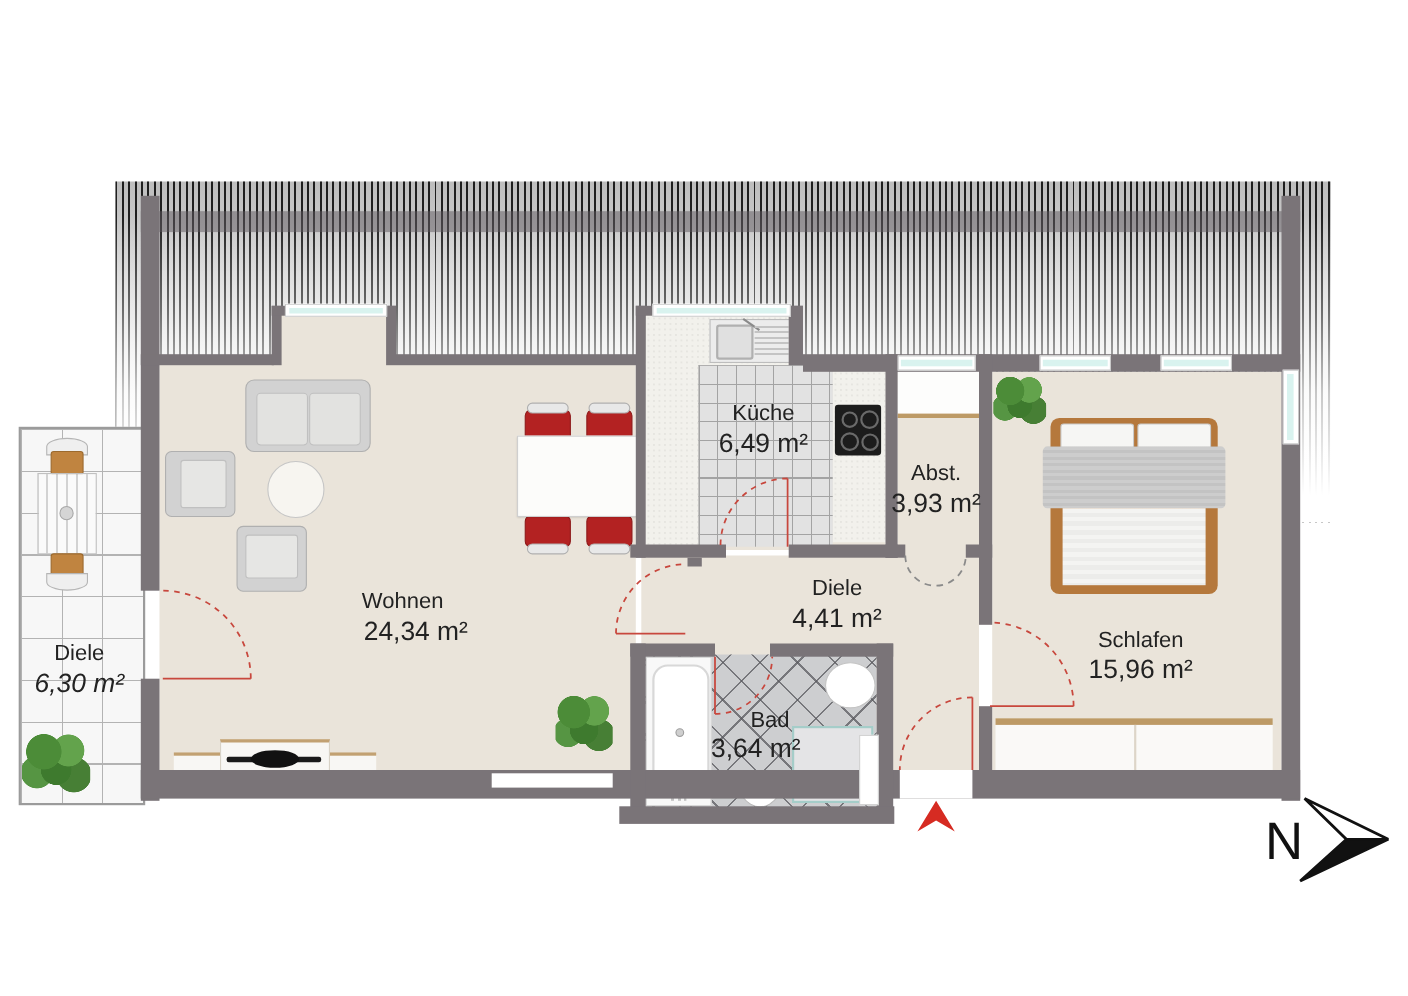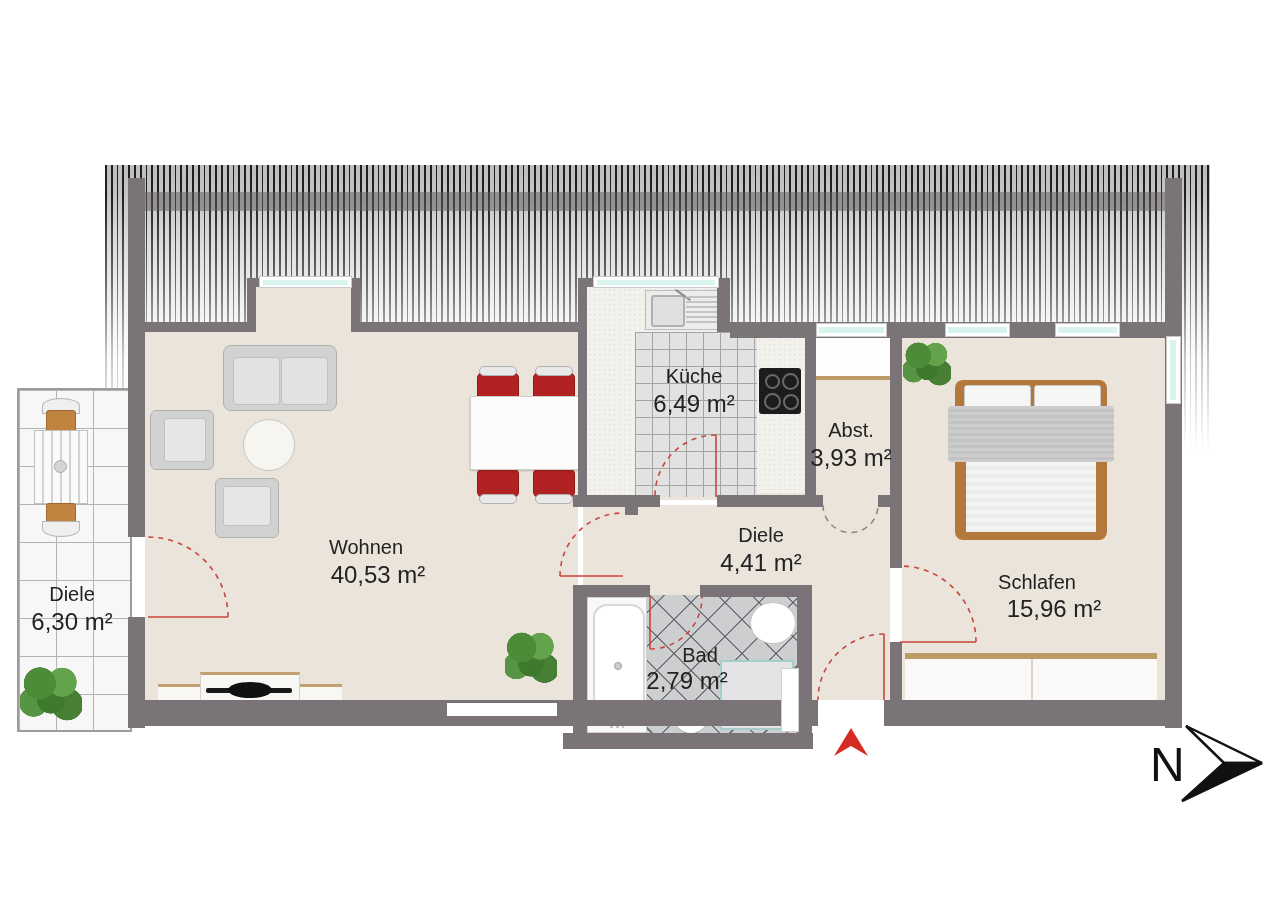--- a/index.html
+++ b/index.html
@@ -200,27 +200,27 @@
     <path class="swing" d="M976 642 A76 76 0 0 0 900 566"></path>
     <path class="leaf" d="M884 634 V700"></path>
     <path class="swing" d="M884 634 A66 66 0 0 0 818 700"></path>
     <path d="M851 728 L868 756 L851 746 L834 756 Z" style="fill:var(--entrance-marker);"></path>
     <polygon points="1186,726 1262,763 1224,763" style="fill:#ffffff;stroke:var(--compass-ink);stroke-width:2.5;"></polygon>
     <polygon points="1262,763 1182,801 1224,763" style="fill:var(--compass-ink);stroke:var(--compass-ink);stroke-width:2.5;"></polygon>
     <text x="1150" y="781" style="font-family:'Liberation Sans',sans-serif;font-size:48px;fill:var(--compass-ink);">N</text>
   </svg>
 
   <div class="rlabel" style="left:72px;top:583px;">Diele</div>
-  <div class="rarea" style="left:72px;top:608px;">6,30 m²</div>
+  <div class="rarea" style="left:72px;top:608px;font-style:italic;">6,30 m²</div>
   <div class="rlabel" style="left:366px;top:536px;">Wohnen</div>
-  <div class="rarea" style="left:378px;top:561px;">40,53 m²</div>
+  <div class="rarea" style="left:378px;top:561px;">24,34 m²</div>
   <div class="rlabel" style="left:694px;top:365px;">Küche</div>
   <div class="rarea" style="left:694px;top:390px;">6,49 m²</div>
   <div class="rlabel" style="left:851px;top:419px;">Abst.</div>
   <div class="rarea" style="left:851px;top:444px;">3,93 m²</div>
   <div class="rlabel" style="left:761px;top:524px;">Diele</div>
   <div class="rarea" style="left:761px;top:549px;">4,41 m²</div>
   <div class="rlabel" style="left:700px;top:644px;">Bad</div>
-  <div class="rarea" style="left:687px;top:667px;">2,79 m²</div>
+  <div class="rarea" style="left:687px;top:667px;">3,64 m²</div>
   <div class="rlabel" style="left:1037px;top:571px;">Schlafen</div>
-  <div class="rarea" style="left:1037px;top:595px;margin-left:17px;">15,96 m²</div>
+  <div class="rarea" style="left:1037px;top:595px;">15,96 m²</div>
 
 </div>
 
 </body></html>

